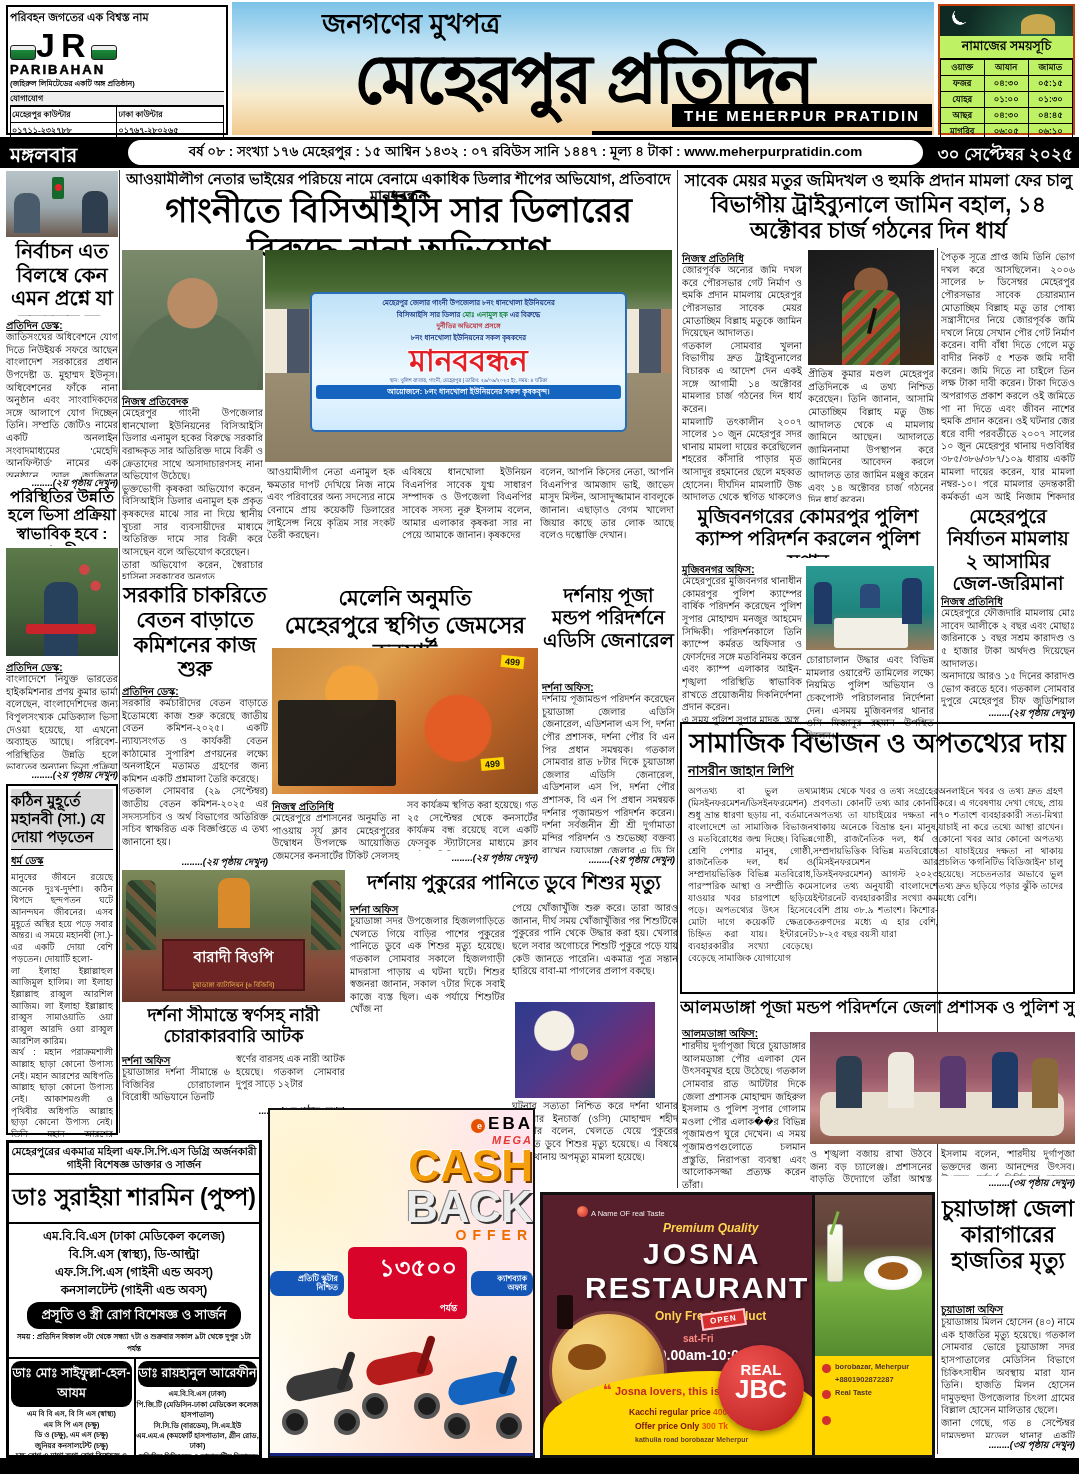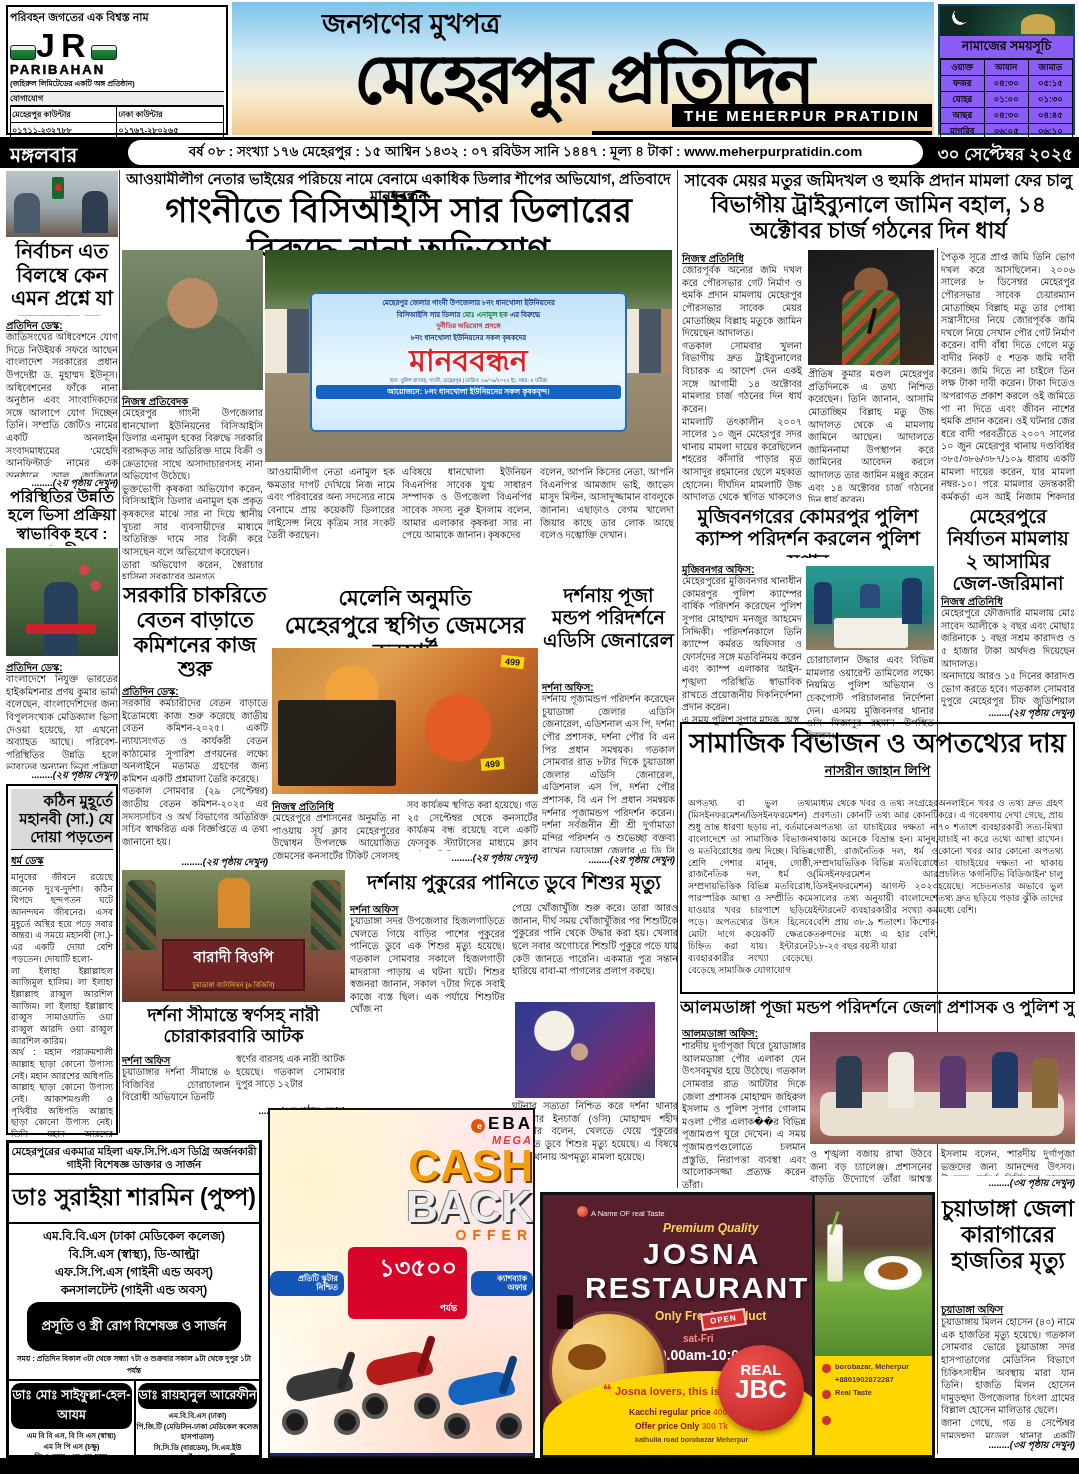--- a/index.html
+++ b/index.html
@@ -21,52 +21,52 @@
 .jr .bus{display:inline-block;width:26px;height:15px;border-radius:3px;background:linear-gradient(#efefef 30%,#1b8a3a 30%,#14692c);border:1px solid #222;vertical-align:middle}
 .jr .note{font-size:7.5px;border-bottom:1px solid #000;padding:1px 0}
 .jr .chead{font-size:8px;border-bottom:1px solid #000;background:#eee}
 .jr table{width:100%;border-collapse:collapse;font-size:8px}
 .jr td{border:1px solid #000;padding:1px}
 .mast{background:linear-gradient(180deg,#7cc3e8 0%,#cfe9f7 40%,#f7ecd0 70%,#f2c98d 100%);overflow:hidden}
 .mast .tagline{position:absolute;top:1px;left:90px;font-size:27px;font-weight:900}
 .mast .title{position:absolute;top:26px;left:0;width:100%;text-align:center;font-size:67px;font-weight:900;letter-spacing:-2px;text-shadow:1px 1px 0 #000}
 .mast .eng{position:absolute;right:2px;bottom:8px;background:#000;color:#fff;font-size:15px;font-weight:bold;letter-spacing:2px;padding:3px 12px}
 .mast .rule{position:absolute;right:2px;bottom:0;height:4px;width:340px;background:#000}
-.prayer{border:2px solid #0c4a6e;background:#8b5cf6;font-weight:bold}
+.prayer{border:2px solid #c2410c;background:#bef264;font-weight:bold}
 .prayer .mosque{height:30px;background:radial-gradient(circle at 70% 120%,#2d6b52,#0e2a22 70%);position:relative}
 .prayer .crescent{position:absolute;left:12px;top:3px;width:16px;height:16px;border-radius:50%;background:#fff;-webkit-mask:radial-gradient(circle at 70% 30%,transparent 55%,#000 56%);mask:radial-gradient(circle at 70% 30%,transparent 55%,#000 56%)}
 .prayer .dome{position:absolute;right:18px;top:8px;width:34px;height:20px;background:#caa94e;border-radius:50% 50% 0 0}
 .prayer .ptitle{font-size:12.5px;text-align:center;border-bottom:1px solid #000;padding:1px 0}
 .prayer table{width:100%;border-collapse:collapse;font-size:8.5px;text-align:center}
 .prayer td,.prayer th{border:1px solid #000;padding:0.5px}
 .datebar{background:#000;color:#fff}
 .datebar .wd{position:absolute;left:10px;top:3px;font-size:20px;font-weight:900}
 .datebar .pill{position:absolute;left:128px;top:3px;width:795px;height:25px;background:#fff;color:#000;border-radius:13px;text-align:center;font-size:13.5px;font-weight:bold;line-height:24px}
 .datebar .dr{position:absolute;right:6px;top:4px;font-size:17px;font-weight:900}
 
 .duabox{border:2px solid #000;padding:3px}
-.duabox .dtitle{background:#d9d9d9;font-size:15px;font-weight:800;text-align:right;line-height:1.2;padding:3px 0;border-bottom:1px solid #000}
+.duabox .dtitle{background:#d9d9d9;font-size:15px;font-weight:800;text-align:left;line-height:1.2;padding:3px 0;border-bottom:1px solid #000}
 .opedbox{border:2.5px solid #000;padding:4px 6px}
 
 .chbanner{position:absolute;left:11%;top:20%;width:78%;height:66%;background:linear-gradient(180deg,#bfe2f8,#eef9ff 60%,#cfeaff);border:2px solid #2a6db5;border-radius:6px;text-align:center;padding:3px 4px;overflow:hidden}
 .chbanner .b1{font-size:7px;font-weight:bold;color:#14327e}
 .chbanner .bname{color:#0a7a2f}
 .chbanner .b3{font-size:6.5px;font-weight:bold;color:#b8232a}
 .chbanner .big{font-size:30px;font-weight:900;color:#e31e24;text-shadow:1px 1px 0 #fff,-1px -1px 0 #fff,0 0 3px #fff;line-height:1.1}
 .chbanner .meta{font-size:5px;color:#14327e}
 .chbanner .strip{background:#1565c0;color:#fff;font-size:7.5px;font-weight:bold;border-radius:3px;padding:1px}
 .bgbbanner{position:absolute;left:18%;top:52%;width:64%;height:40%;background:#6e2424;border:2px solid #4d1616;color:#fff;text-align:center;padding-top:4px}
 .bgbbanner .m{font-size:15px;font-weight:900}
 .bgbbanner .s{font-size:6.5px;color:#ffd54f;margin-top:10px}
 
 .docad{border:3px solid #000;background:#fff;text-align:center}
 .docad .h{font-size:10.5px;font-weight:800;line-height:1.25;padding:2px 0}
 .docad .nm{font-size:23px;font-weight:900;border-top:2px solid #000;border-bottom:2px solid #000;padding:4px 0}
 .docad .q{font-size:12px;font-weight:800;line-height:1.5;white-space:pre-line;padding:3px 0}
-.docad .badge{display:inline-block;background:#000;color:#fff;font-size:13px;font-weight:bold;border-radius:12px;padding:14px 14px}
+.docad .badge{display:inline-block;background:#000;color:#fff;font-size:13px;font-weight:bold;border-radius:12px;padding:3px 14px}
 .docad .hrs{font-size:7.3px;font-weight:bold;padding:2px 0;border-bottom:2px solid #000}
 .docad .cols{display:flex;border-bottom:2px solid #000}
 .docad .col{width:50%;padding-bottom:2px}
 .docad .col+.col{border-left:2px solid #000}
 .docad .chd{background:#000;color:#fff;font-size:12.5px;font-weight:900;padding:3px 0;margin:2px;border-radius:9px}
 .docad .cq{font-size:7.2px;font-weight:bold;line-height:1.45;white-space:pre-line}
 .docad .chrs{font-size:6.8px;font-weight:bold;margin-top:2px}
 
 .eba{border:2px solid #111;background:radial-gradient(circle at 15% 20%,#fff3cd,transparent 60%),radial-gradient(circle at 90% 15%,#ffe0ec,transparent 55%),radial-gradient(circle at 85% 90%,#ffd6c2,transparent 60%),#fffdf6;text-align:right;overflow:hidden}
 .eba .brand{font-size:17px;font-weight:900;letter-spacing:3px;margin-top:4px}
@@ -331,21 +331,21 @@
   <div class="abs bt" style="left:806px;top:654px;width:128px;height:104px">চোরাচালান উদ্ধার এবং বিভিন্ন মামলার ওয়ারেন্ট তামিলের লক্ষ্যে নিয়মিত পুলিশ অভিযান ও চেকপোস্ট পরিচালনার নির্দেশনা দেন। এসময় মুজিবনগর থানার ওসি মিজানুর রহমান উপস্থিত ছিলেন।</div>
 
   <div class="abs hl" style="left:941px;top:506px;width:134px;height:84px;font-size:19px">মেহেরপুরে নির্যাতন মামলায় ২ আসামির জেল-জরিমানা</div>
   <div class="abs byl" style="left:941px;top:594px">নিজস্ব প্রতিনিধি</div>
   <div class="abs bt" style="left:941px;top:607px;width:134px;height:100px;white-space:pre-line">মেহেরপুরে ফৌজদারি মামলায় মোঃ সাবেদ আলীকে ২ বছর এবং মোছাঃ জরিনাকে ১ বছর সশ্রম কারাদণ্ড ও ৫ হাজার টাকা অর্থদণ্ড দিয়েছেন আদালত।
 অনাদায়ে আরও ১৫ দিনের কারাদণ্ড ভোগ করতে হবে। গতকাল সোমবার দুপুরে মেহেরপুর চীফ জুডিশিয়াল ম্যাজিস্ট্রেট</div>
   <div class="abs jmp" style="left:941px;top:706px;width:134px">........(২য় পৃষ্ঠায় দেখুন)</div>
 
   <div class="abs opedbox" style="left:680px;top:722px;width:395px;height:272px">
     <div class="hl" style="font-size:26px">সামাজিক বিভাজন ও অপতথ্যের দায়</div>
-    <div style="text-align:center;font-size:13px;font-weight:800;text-decoration:underline;margin:2px 0 16px">নাসরীন জাহান লিপি</div>
+    <div style="text-align:left;font-size:13px;font-weight:800;text-decoration:underline;margin:2px 0 4px">নাসরীন জাহান লিপি</div>
     <div style="display:flex;">
       <div class="bt" style="width:33%;height:212px;font-size:9px">অপতথ্য বা ভুল তথ্য (মিসইনফরমেশন/ডিসইনফরমেশন) শুধু ভ্রান্ত ধারণা ছড়ায় না, বর্তমানে বাংলাদেশে তা সামাজিক বিভাজন ও মতবিরোধের জন্ম দিচ্ছে। বিভিন্ন শ্রেণি পেশার মানুষ, গোষ্ঠী, রাজনৈতিক দল, ধর্ম ও সম্প্রদায়ভিত্তিক বিভিন্ন মতবিরোধ, পারস্পরিক আস্থা ও সম্প্রীতি কমে যাওয়ার খবর চারপাশে ছড়িয়ে পড়ে। অপতথ্যের উৎস হিসেবে মোটা দাগে কয়েকটি ক্ষেত্রকে চিহ্নিত করা যায়। ইন্টারনেট ব্যবহারকারীর সংখ্যা বেড়েছে। বেড়েছে সামাজিক যোগাযোগ</div>
       <div class="bt" style="width:33%;height:212px;font-size:9px">মাধ্যম থেকে খবর ও তথ্য সংগ্রহের প্রবণতা। কোনটি তথ্য আর কোনটি অপতথ্য তা যাচাইয়ের দক্ষতা না থাকায় অনেকে বিভ্রান্ত হন। মানুষ, গোষ্ঠী, রাজনৈতিক দল, ধর্ম ও সম্প্রদায়ভিত্তিক বিভিন্ন মতবিরোধে (মিসইনফরমেশন আর ডিসইনফরমেশন) আগস্ট ২০২৩ সালের তথ্য অনুযায়ী বাংলাদেশে ইন্টারনেট ব্যবহারকারীর সংখ্যা কম বেশি প্রায় ৩৮.৯ শতাংশ। কিশোর-তরুণদের মধ্যে এ হার বেশি, ১৮-২৫ বছর বয়সী যারা</div>
       <div class="bt" style="width:33%;height:212px;font-size:9px">অনলাইনে খবর ও তথ্য দ্রুত গ্রহণ করে। এ গবেষণায় দেখা গেছে, প্রায় ৭০ শতাংশ ব্যবহারকারী সত্য-মিথ্যা যাচাই না করে তথ্যে আস্থা রাখেন। কোনো খবর আর কোনো অপতথ্য তা যাচাইয়ের দক্ষতা না থাকায় প্রচলিত 'কগনিটিভ বিডিজাইন' চালু হয়েছে। সচেতনতার অভাবে ভুল তথ্য দ্রুত ছড়িয়ে পড়ার ঝুঁকি তাদের মধ্যে বেশি।</div>
     </div>
   </div>
 
   <div class="abs hl" style="left:680px;top:998px;width:395px;font-size:17px;white-space:nowrap">আলমডাঙ্গা পূজা মন্ডপ পরিদর্শনে জেলা প্রশাসক ও পুলিশ সুপার</div>
   <div class="abs byl" style="left:682px;top:1026px">আলমডাঙ্গা অফিস:</div>
   <div class="abs bt" style="left:682px;top:1040px;width:124px;height:148px;white-space:pre-line">শারদীয় দুর্গাপূজা ঘিরে চুয়াডাঙ্গার আলমডাঙ্গা পৌর এলাকা যেন উৎসবমুখর হয়ে উঠেছে। গতকাল সোমবার রাত আটটার দিকে জেলা প্রশাসক মোহাম্মদ জহিরুল ইসলাম ও পুলিশ সুপার গোলাম মওলা পৌর এলাক��র বিভিন্ন পূজামণ্ডপ ঘুরে দেখেন। এ সময় পূজামণ্ডপগুলোতে চলমান প্রস্তুতি, নিরাপত্তা ব্যবস্থা এবং আলোকসজ্জা প্রত্যক্ষ করেন তাঁরা।

